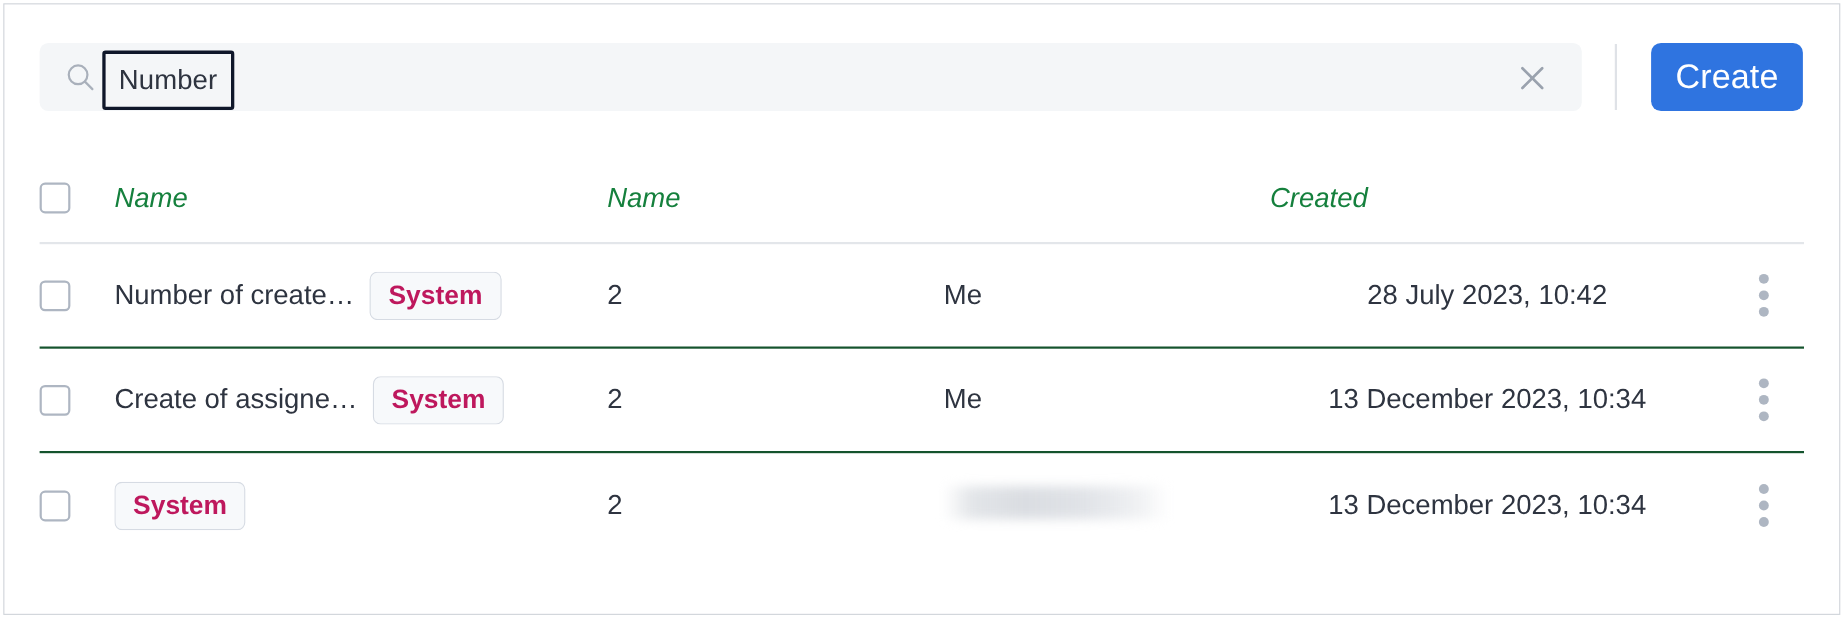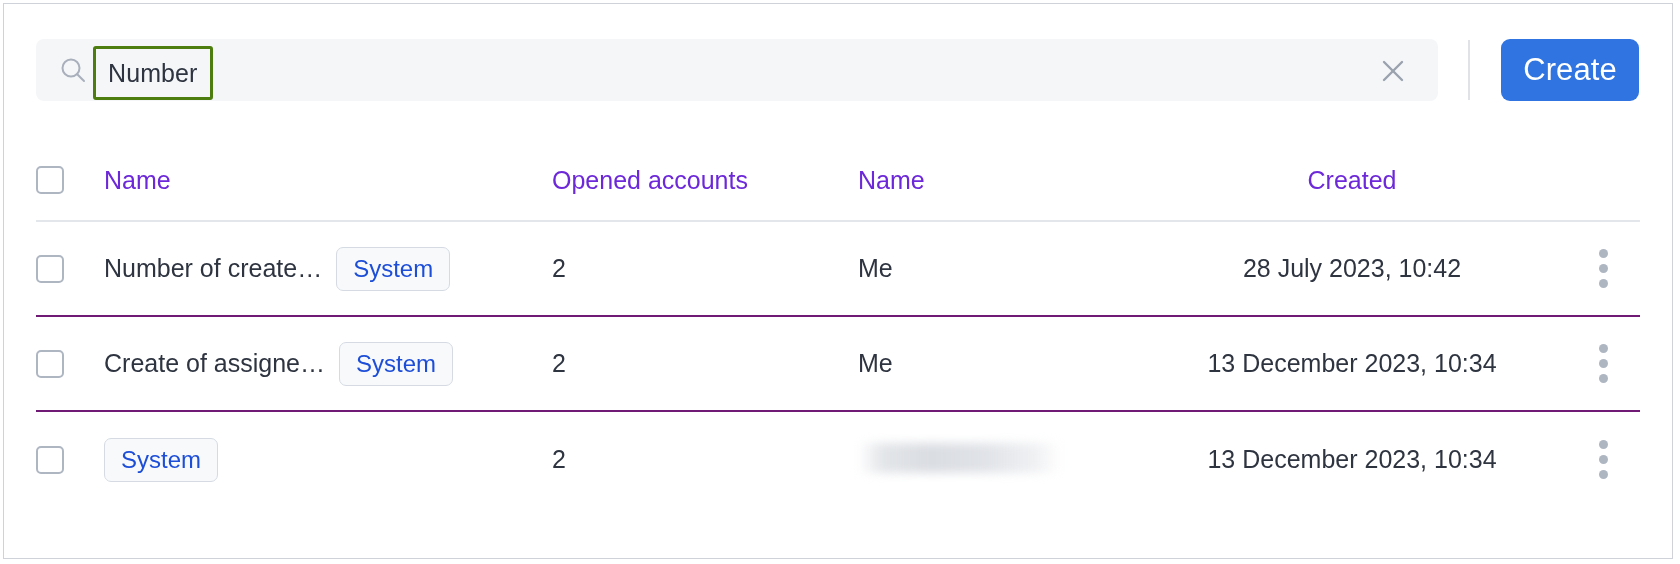--- a/index.html
+++ b/index.html
@@ -54,21 +54,21 @@
     height: 28px;
   }
   .search-icon svg { display: block; }
 
   .search-value-box {
     position: absolute;
     left: 57px;
     top: 7px;
     height: 54px;
     min-width: 120px;
-    border: 3px solid #4d7c0f;
+    border: 3px solid #0f172a;
     border-radius: 3px;
     box-sizing: border-box;
     display: flex;
     align-items: center;
     padding: 0 12px;
   }
   .search-value {
     font-size: 25px;
     color: #2e3440;
     letter-spacing: 0.1px;
@@ -127,21 +127,21 @@
     box-sizing: border-box;
   }
 
   .header-row {
     height: 82px;
     border-bottom: 2px solid #e3e6ea;
   }
 
   .data-row {
     height: 95px;
-    border-bottom: 2px solid #701a75;
+    border-bottom: 2px solid #14532d;
   }
   .data-row.last { border-bottom: none; }
 
   .cell-check {
     width: 68px;
     flex: 0 0 68px;
     display: flex;
     align-items: center;
   }
 
@@ -166,38 +166,40 @@
 
   .name-text {
     font-size: 25px;
     color: #2e3440;
     white-space: nowrap;
     overflow: hidden;
   }
 
   .header-text {
     font-size: 25px;
-    color: #6d28d9;
-    white-space: nowrap;
+    color: #15803d;
+    white-space: nowrap;
+    font-style: italic;
   }
 
   .tag {
     display: inline-flex;
     align-items: center;
     justify-content: center;
     height: 44px;
     padding: 0 16px;
     background: #f7f9fb;
     border: 1px solid #d6dbe3;
     border-radius: 7px;
     font-size: 24px;
-    color: #1d4ed8;
-    box-sizing: border-box;
-    white-space: nowrap;
-    cursor: pointer;
+    color: #be185d;
+    box-sizing: border-box;
+    white-space: nowrap;
+    cursor: pointer;
+    font-weight: bold;
   }
 
   .cell-accounts {
     width: 306px;
     flex: 0 0 306px;
   }
 
   .cell-owner {
     width: 280px;
     flex: 0 0 280px;
@@ -289,23 +291,20 @@
 
   <div class="table">
 
     <div class="row header-row">
       <div class="cell-check">
         <span class="checkbox"></span>
       </div>
       <div class="cell-name">
         <span class="header-text">Name</span>
       </div>
-      <div class="cell-accounts">
-        <span class="header-text">Opened accounts</span>
-      </div>
       <div class="cell-owner">
         <span class="header-text">Name</span>
       </div>
       <div class="cell-created">
         <span class="header-text">Created</span>
       </div>
       <div class="cell-menu"></div>
     </div>
 
     <div class="row data-row">

